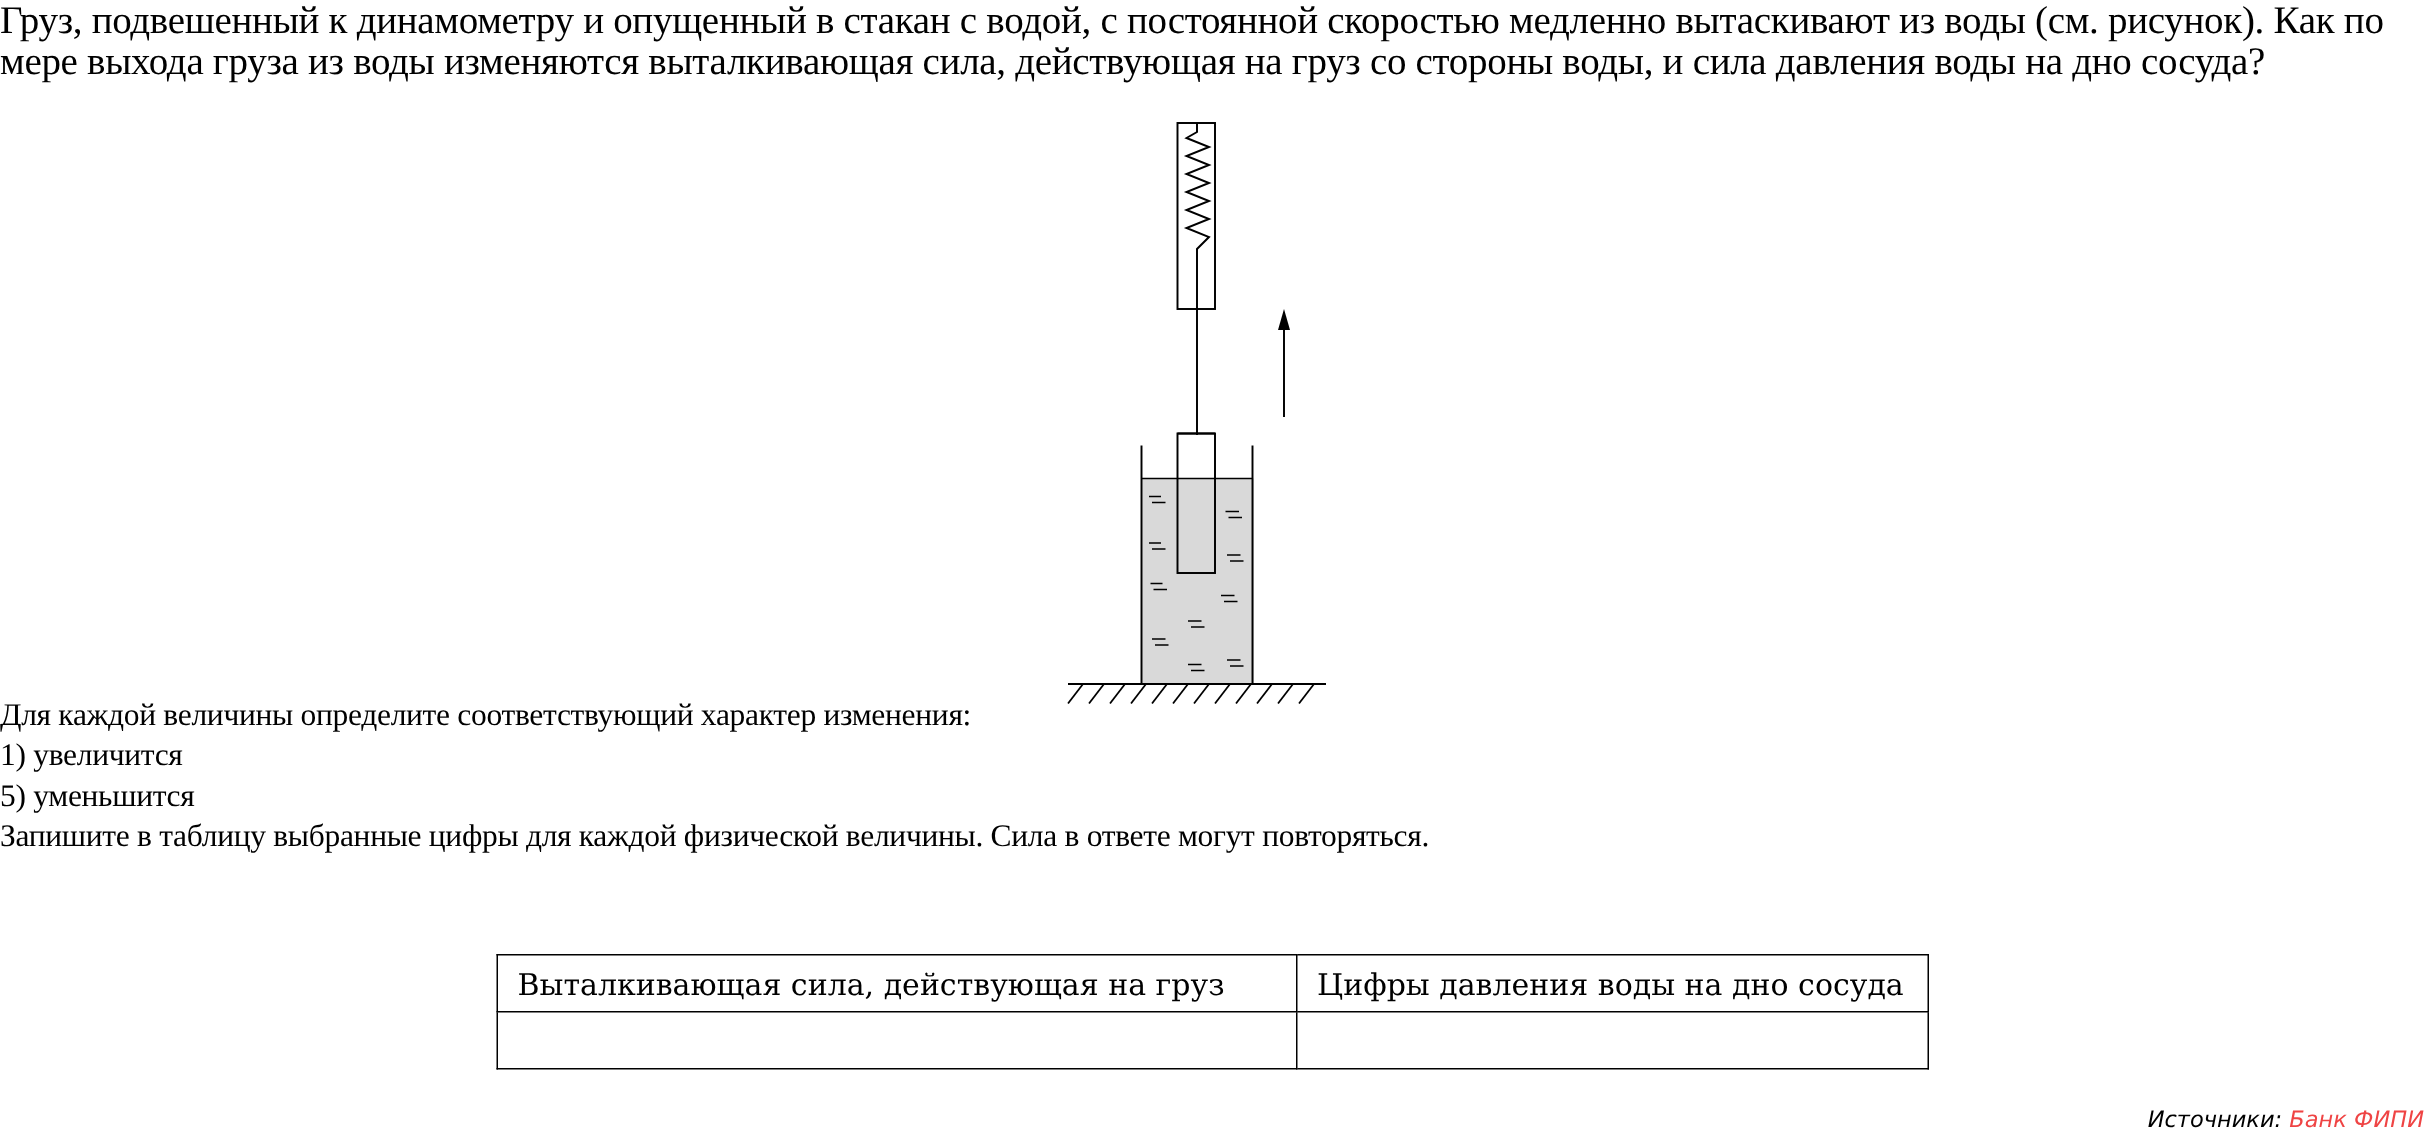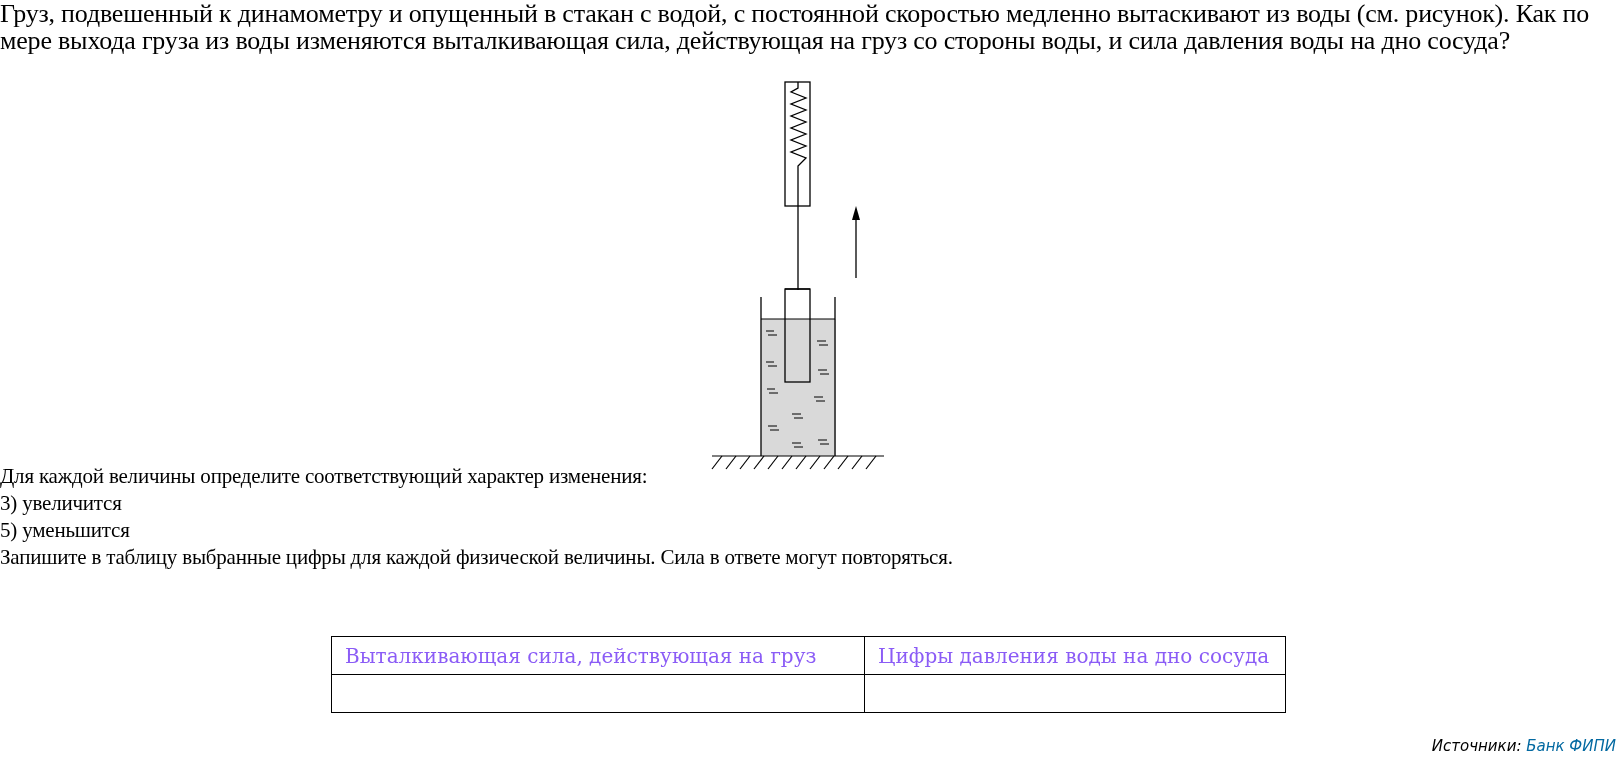--- a/index.html
+++ b/index.html
@@ -17,31 +17,31 @@
       position: absolute; left: 0; top: 463px; width: 1300px;
       font-size: 21px; line-height: 27px; letter-spacing: -0.2px;
     }
     .instructions div { white-space: nowrap; }
     .answer-table {
       position: absolute; left: 331px; top: 636px;
       border-collapse: collapse;
       font-family: "DejaVu Serif", serif; font-size: 20px;
     }
     .answer-table td {
-      border: 1.3px solid #000; padding: 0 13px; height: 37px; color: #8b5cf6;
+      border: 1.3px solid #000; padding: 0 13px; height: 37px; color: #000000;
       white-space: nowrap;
     }
     .answer-table td.c1 { width: 506px; }
     .answer-table td.c2 { width: 394px; }
     .sources {
       position: absolute; right: 0; top: 737px;
       font-family: "DejaVu Sans", sans-serif; font-style: italic; font-size: 15px;
       color: #000;
     }
-    .sources .src-link { color: #0369a1; }
+    .sources .src-link { color: #ef4444; }
   </style>
 </head>
 <body>
 
 <div class="question">Груз, подвешенный к динамометру и опущенный в стакан с водой, с постоянной скоростью медленно вытаскивают из воды (см. рисунок). Как по мере выхода груза из воды изменяются выталкивающая сила, действующая на груз со стороны воды, и сила давления воды на дно сосуда?</div>
 
 <div class="figure">
   <svg width="200" height="400" viewBox="700 70 200 400" xmlns="http://www.w3.org/2000/svg">
 
     <g>
@@ -105,21 +105,21 @@
       <line x1="834" y1="456" x2="824" y2="469"></line>
       <line x1="848" y1="456" x2="838" y2="469"></line>
       <line x1="862" y1="456" x2="852" y2="469"></line>
       <line x1="876" y1="456" x2="866" y2="469"></line>
     </g>
   </svg>
 </div>
 
 <div class="instructions">
   <div>Для каждой величины определите соответствующий характер изменения:</div>
-  <div>3) увеличится</div>
+  <div>1) увеличится</div>
   <div>5) уменьшится</div>
   <div>Запишите в таблицу выбранные цифры для каждой физической величины. Сила в ответе могут повторяться.</div>
 </div>
 
 <table class="answer-table">
   <tbody>
       <tr>
     <td class="c1">Выталкивающая сила, действующая на груз</td>
     <td class="c2">Цифры давления воды на дно сосуда</td>
   </tr>

